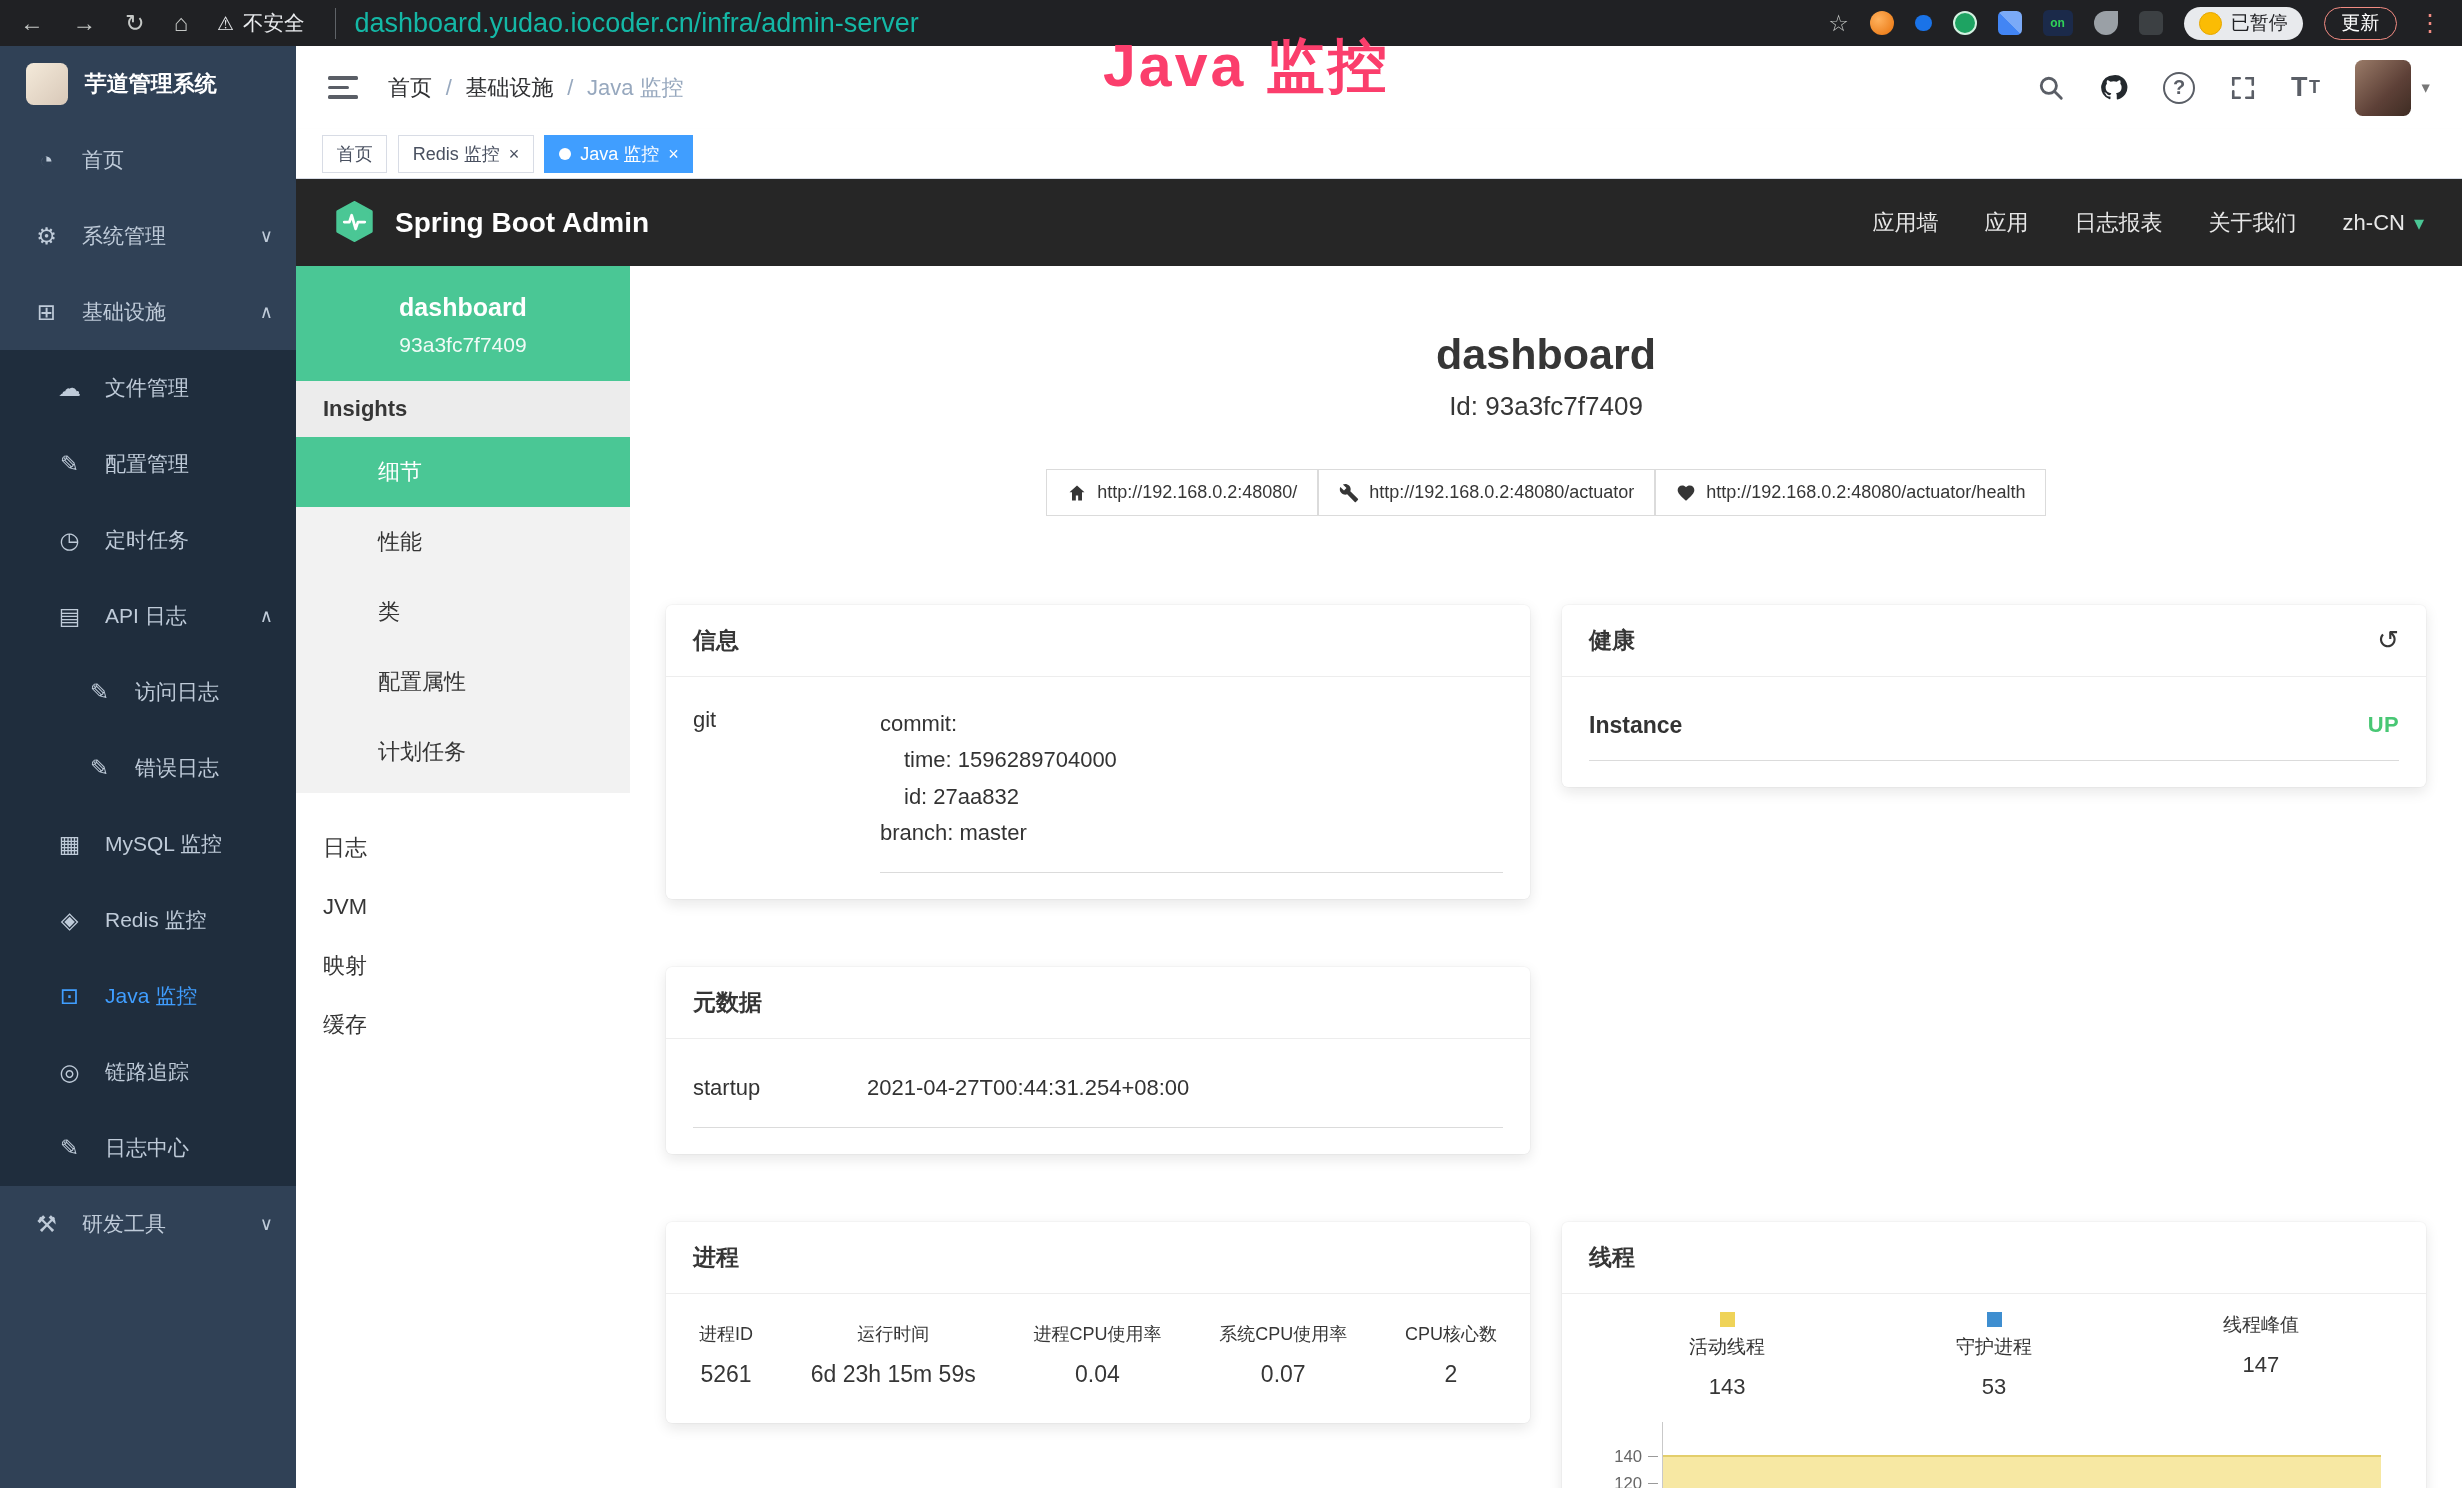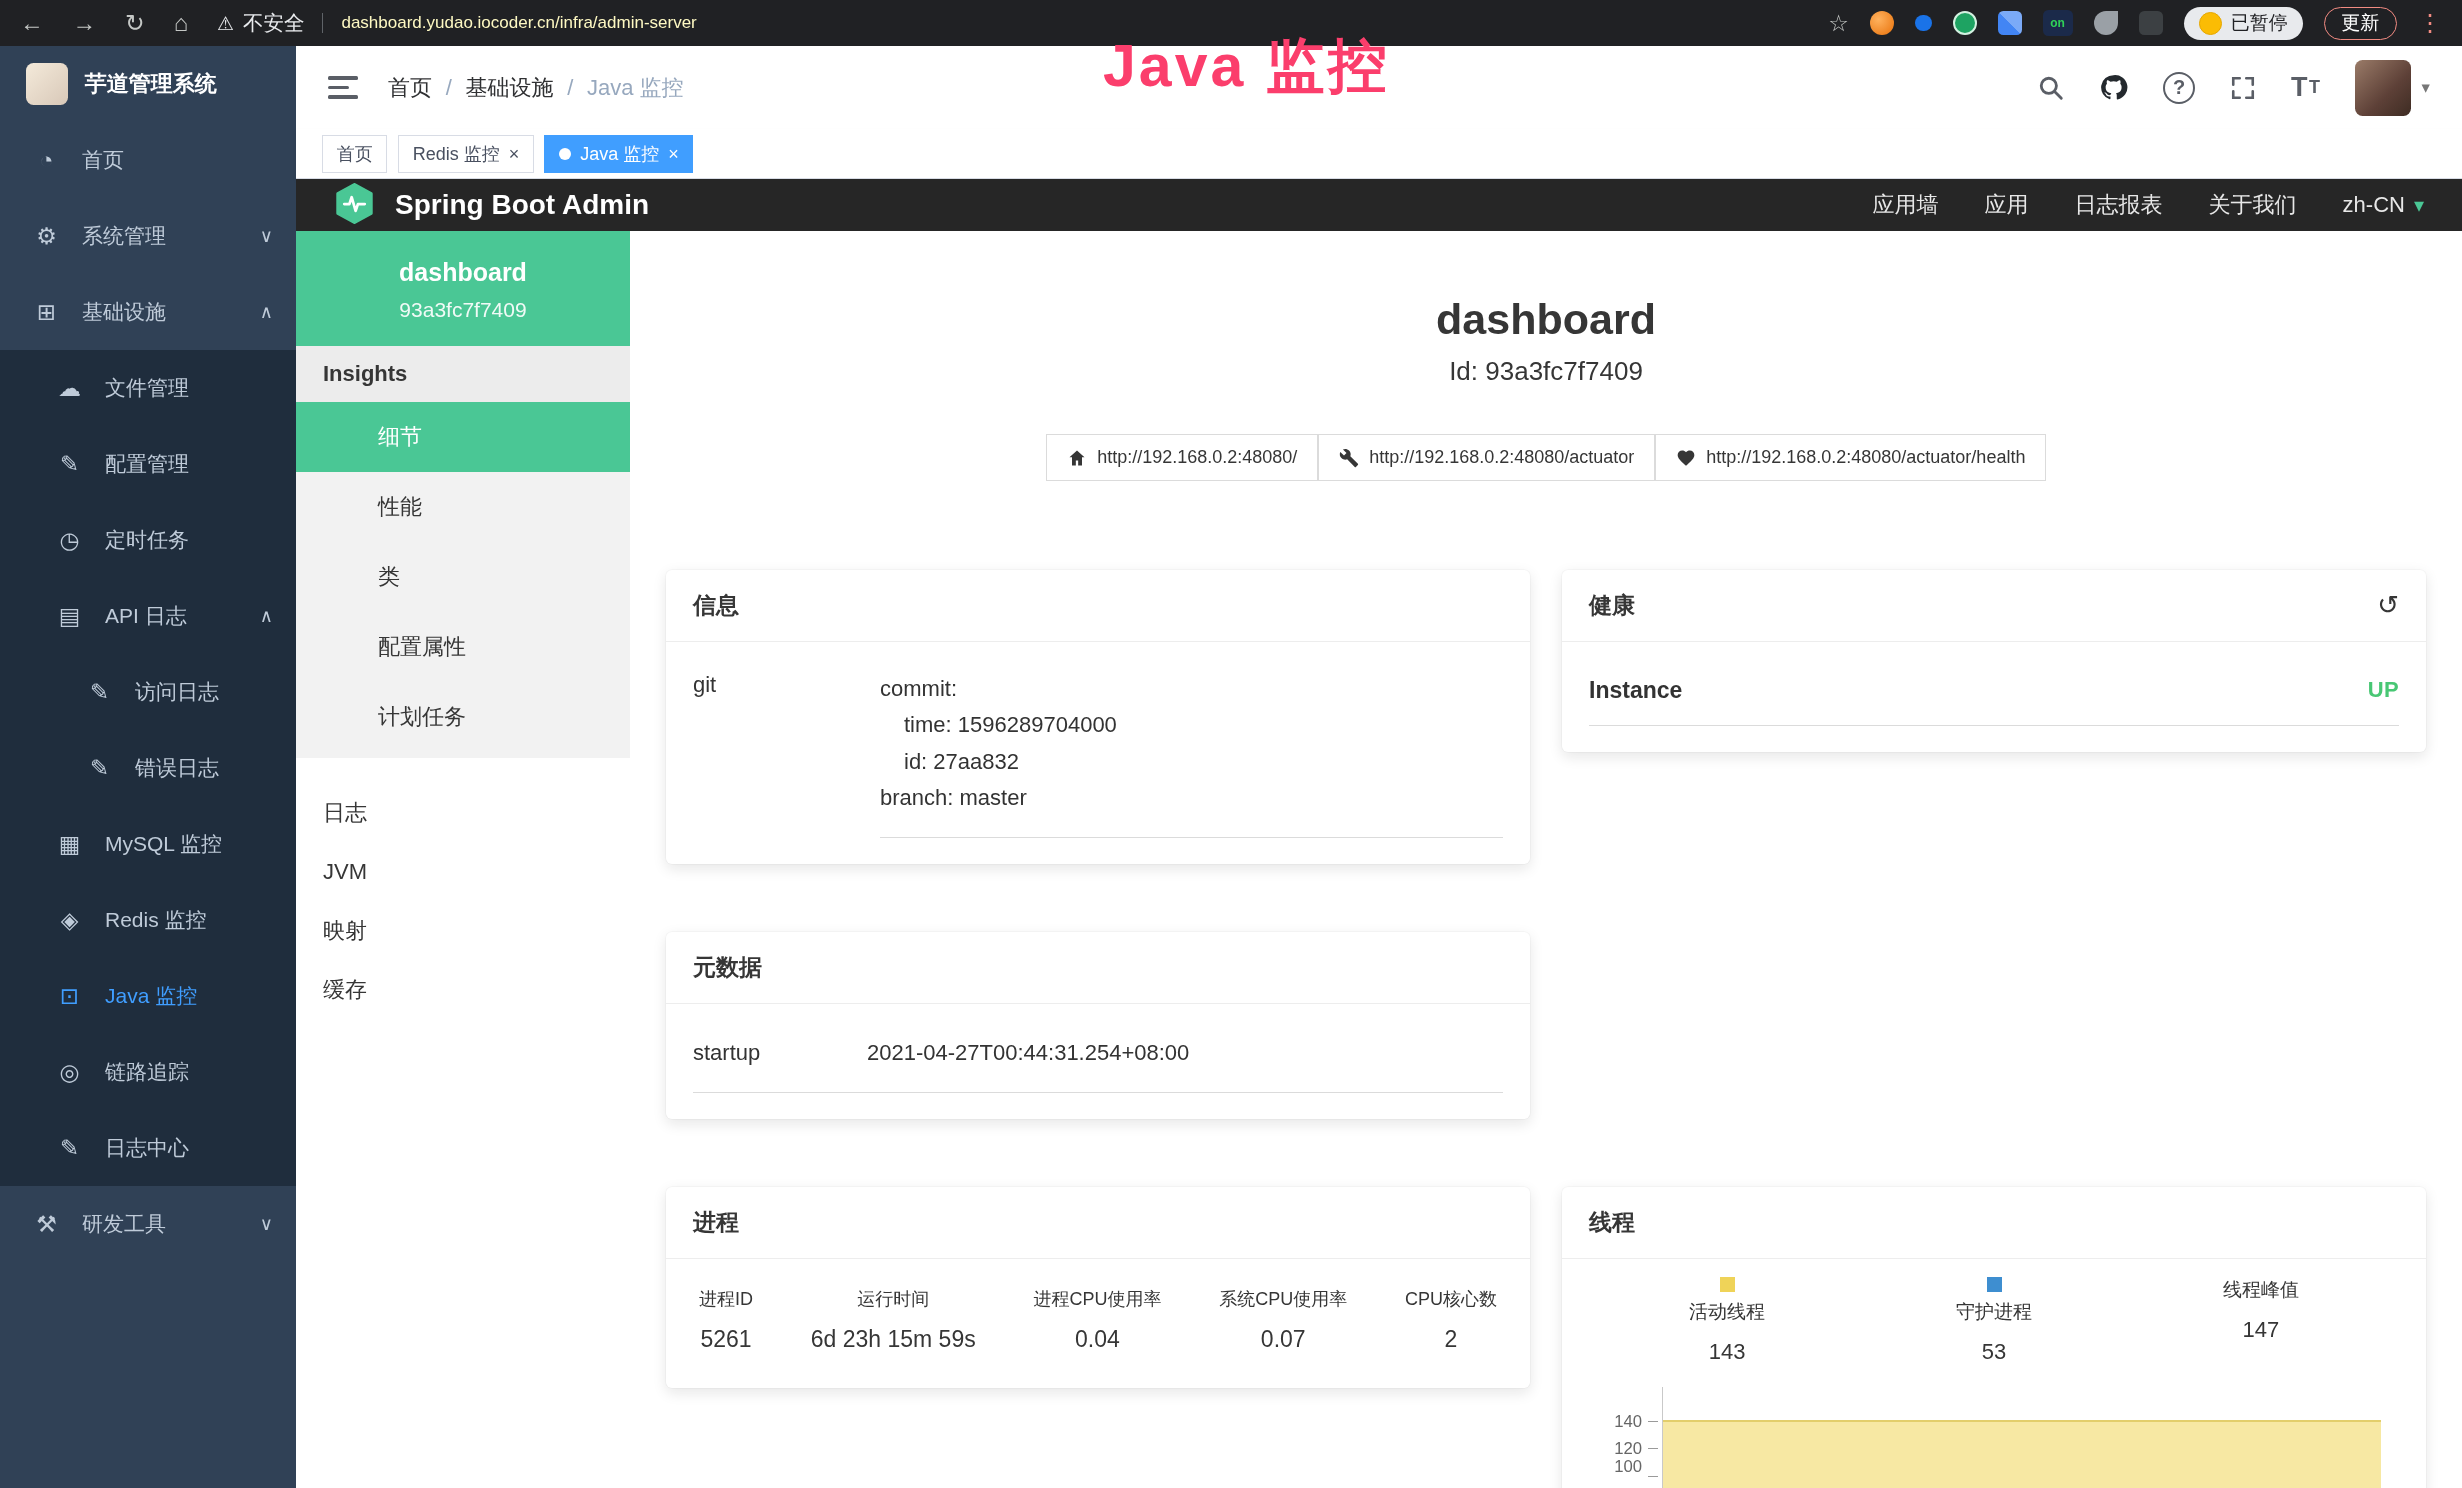--- a/index.html
+++ b/index.html
@@ -8,21 +8,21 @@
     font-family: "Liberation Sans", "DejaVu Sans", sans-serif;
     background:#fff; position:relative; color:#333;
   }
 
   
   .browser-bar { height:46px; background:#202124; display:flex; align-items:center; padding:0 20px; }
   .bicon { font-size:23.5px; color:#c4c7c5; margin-right:29px; cursor:pointer; }
   .url-area { display:flex; align-items:center; font-size:20.5px; color:#e8eaed; min-width:0; }
   .warn-icon { font-size:19px; margin-right:9px; color:#e8eaed; }
   .warn-text { margin-right:18px; }
-  .url-text { border-left:1.5px solid #5f6368; padding-left:18px; font-size:17px; color:#fef9c3; white-space:nowrap; }
+  .url-text { border-left:1.5px solid #5f6368; padding-left:18px; font-size:27px; color:#14b8a6; white-space:nowrap;margin-left:13px; }
   .browser-right { margin-left:auto; display:flex; align-items:center; gap:21px; }
   .star { font-size:23px; color:#c4c7c5; }
   .ext { width:24px; height:24px; border-radius:50%; flex-shrink:0; }
   .ext.sq { border-radius:5.3px; }
   .on-badge { width:30px; height:26px; border-radius:5.3px; background:#1b2a4a; color:#30d158; font-size:12px; font-weight:bold; display:flex; align-items:center; justify-content:center; }
   .paused-pill { background:#e8eaed; color:#202124; height:33px; border-radius:18px; display:flex; align-items:center; gap:9px; padding:0 15px; font-size:19px; }
   .smiley { width:23px; height:23px; border-radius:50%; background:#fbbc04; border:0.8px solid #e6a700; }
   .update-btn { border:1.5px solid #f28b82; color:#fff; background:transparent; height:33px; border-radius:18px; padding:0 16.7px; display:flex; align-items:center; font-size:19px; cursor:pointer; }
   .menu-dots { color:#f28b82; font-size:24px; }
 
@@ -66,21 +66,21 @@
 
   
   .tagbar { height:50px; border-bottom:0.8px solid #d8dce5; box-shadow:0 1.5px 4.6px rgba(0,0,0,.05); display:flex; align-items:center; gap:10.6px; padding:0 26px; background:#fff; flex-shrink:0; }
   .tag { height:38px; display:inline-flex; align-items:center; gap:9px; padding:0 13.7px; border:0.8px solid #d8dce5; background:#fff; font-size:18px; color:#495060; cursor:pointer; white-space:nowrap; }
   .tag .close { font-size:18px; line-height:1; }
   .tag.active { color:#fff; border-color:#409eff; }
   .tag .dot { width:12px; height:12px; border-radius:50%; background:#fff; }
 
   
   .sba { flex:1; min-height:0; display:flex; flex-direction:column; }
-  .sba-header { height:52px; background:#262626; display:flex; align-items:center; padding:0 38px; flex-shrink:0; }
+  .sba-header { height:87px; background:#262626; display:flex; align-items:center; padding:0 38px; flex-shrink:0; }
   .sba-brand { color:#fff; font-weight:bold; font-size:28px; margin-left:20px; white-space:nowrap; }
   .sba-nav { margin-left:auto; display:flex; align-items:center; gap:46px; font-size:22px; color:#e8e8e8; }
   .sba-nav .nav-item { cursor:pointer; white-space:nowrap; }
   .sba-lang { display:flex; align-items:center; gap:9px; cursor:pointer; }
   .sba-lang .lang-caret { font-size:20px; }
 
   .sba-body { flex:1; min-height:0; display:flex; background:#fff; }
   .sba-side { width:334px; flex-shrink:0; font-size:22px; color:#363636; background:#fff; }
   .sba-app-head { color:#fff; text-align:center; padding:27px 7.6px 24px; }
   .sba-app-name { font-weight:bold; font-size:25px; }

